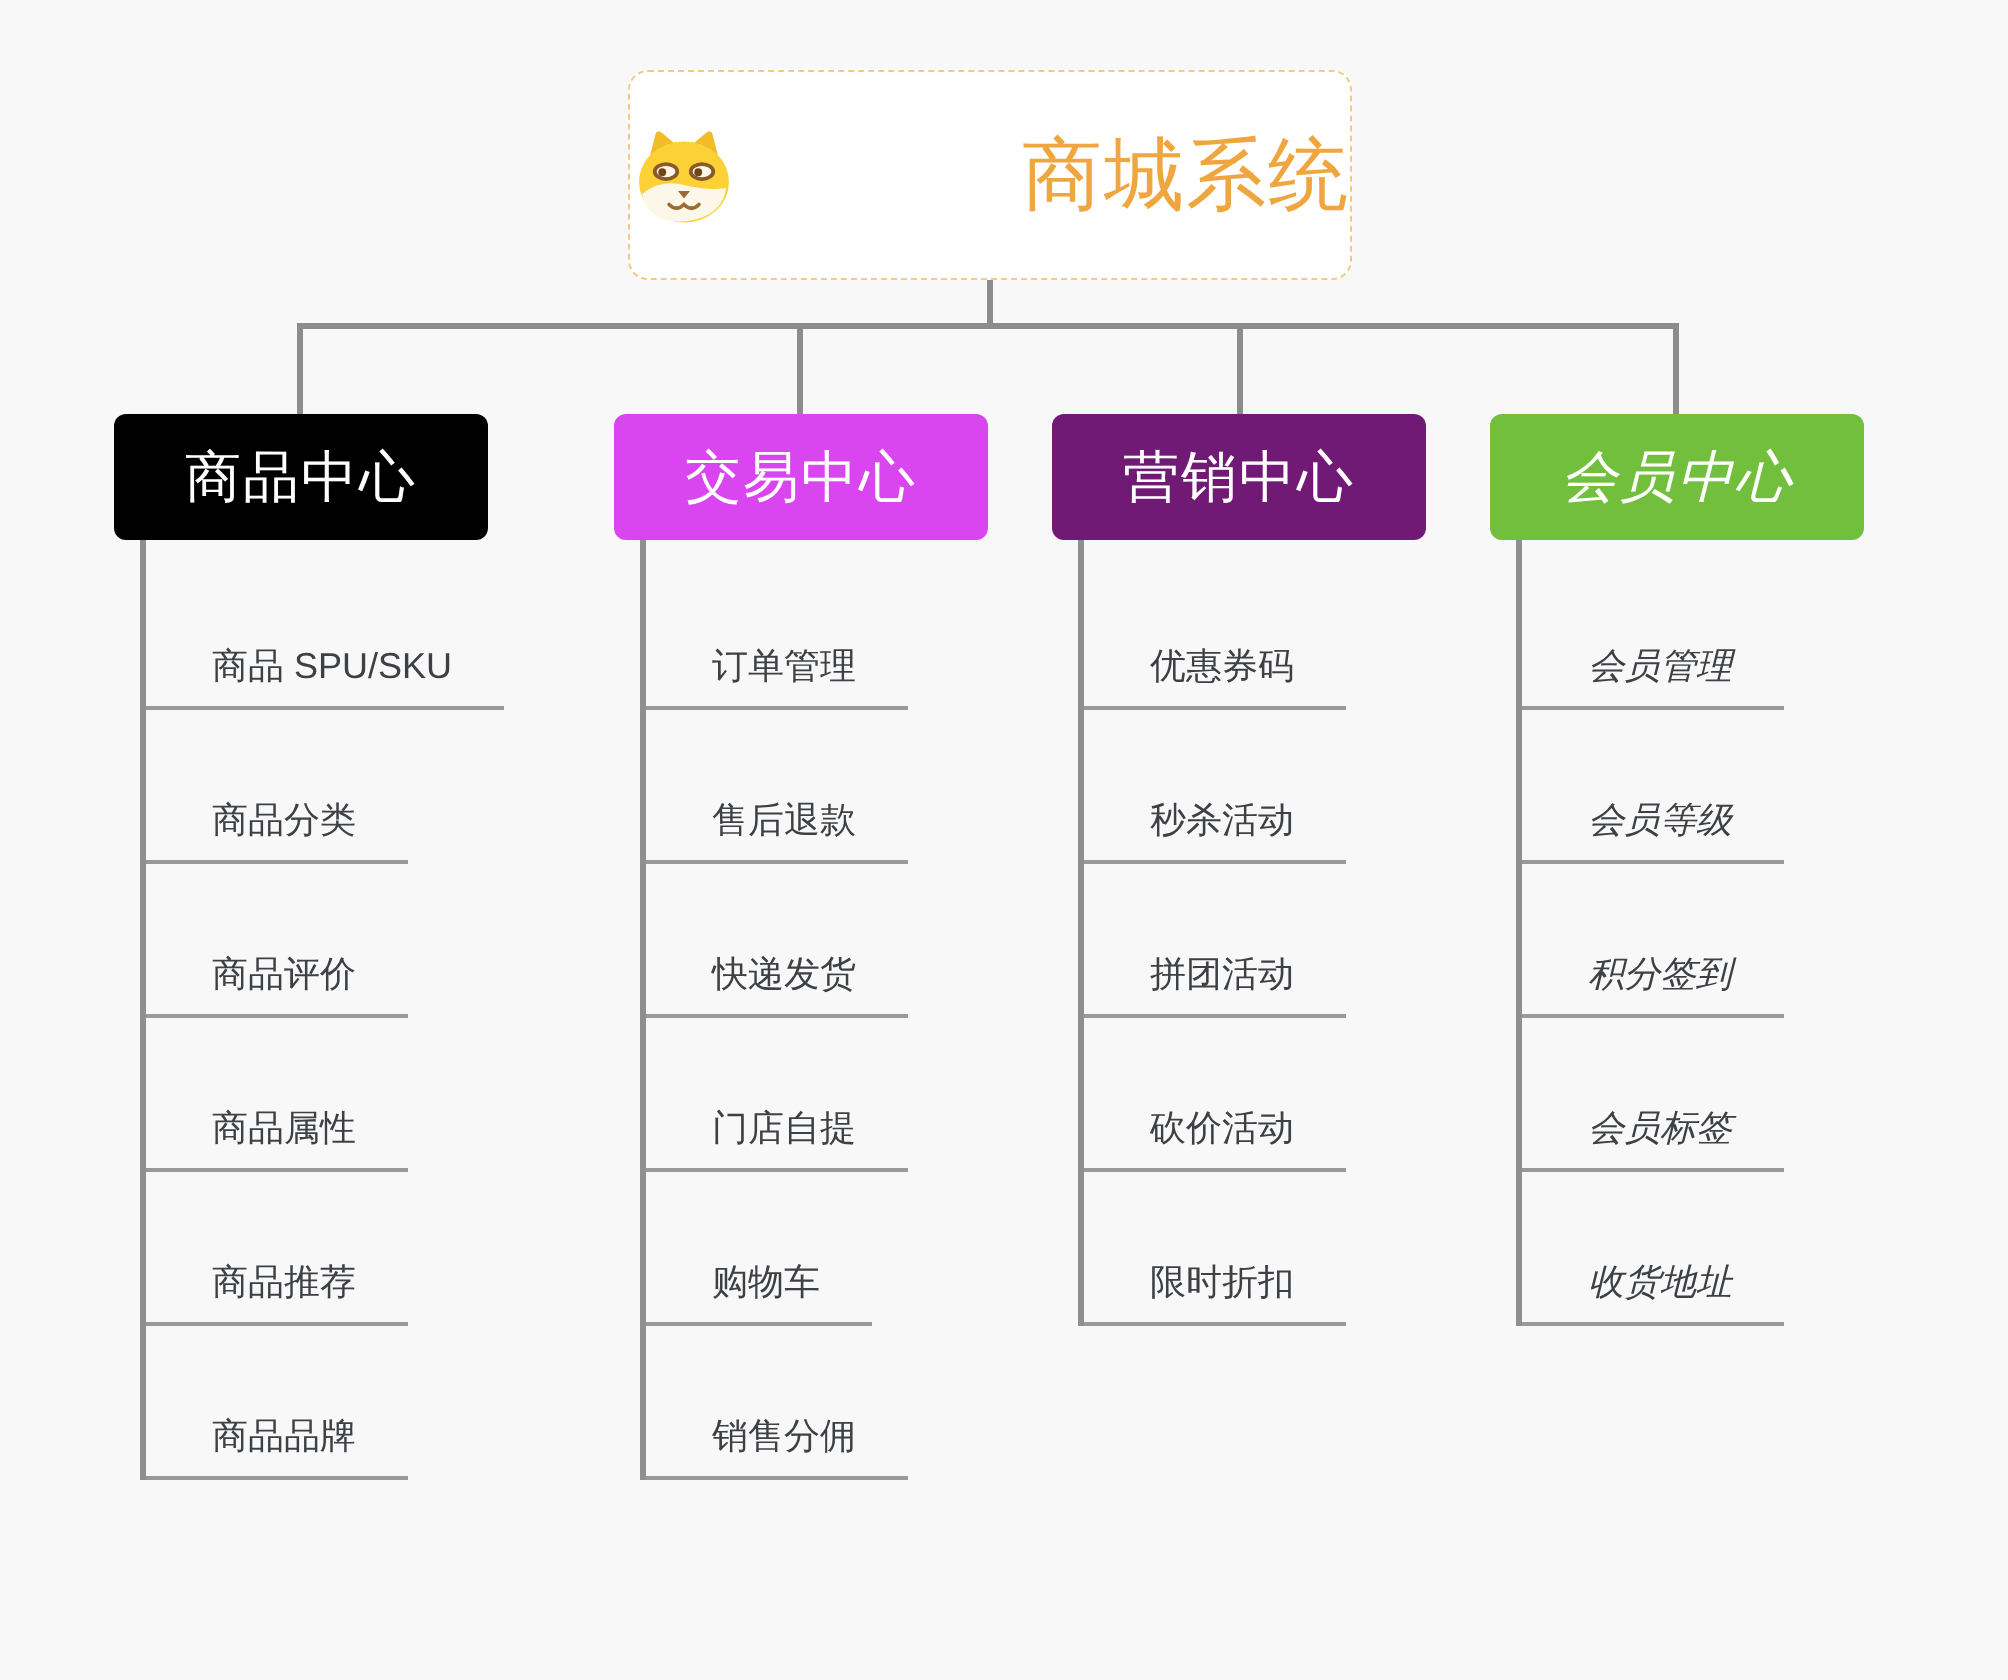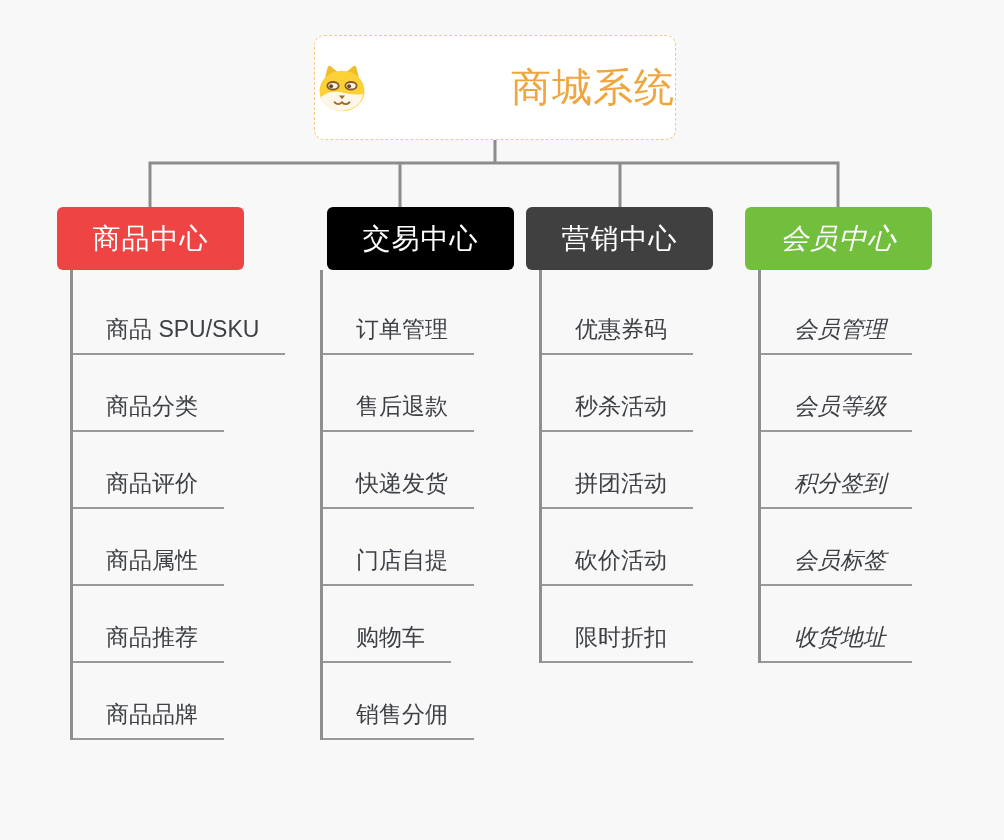--- a/index.html
+++ b/index.html
@@ -64,21 +64,21 @@
   }
   .branch-list li {
     height: 77px;
     display: flex;
     align-items: flex-end;
   }
   .branch-list li:first-child { height: 85px; }
   .item-label {
     border-bottom: 2px solid var(--underline, #999999);
     padding: 0 26px 8px 33px;
-    font-size: 23px;
+    font-size: 18px;
     color: var(--item-text, #3d4045);
     white-space: nowrap;
   }
 </style>
 </head>
 <body>
 
 <div class="canvas">
 
   <svg class="connectors" width="1004" height="840" viewBox="0 0 1004 840">
@@ -96,21 +96,21 @@
       <circle cx="21.5" cy="29.5" r="2.6" fill="#6e4418"></circle>
       <circle cx="45.5" cy="29.5" r="2.6" fill="#6e4418"></circle>
       <path d="M32,42 L40,42 L36,47 Z" fill="#9c6b33"></path>
       <path d="M26,51 Q31,56 36,51 Q41,56 46,51" fill="none" stroke="#9c6b33" stroke-width="2.4" stroke-linecap="round"></path>
     </svg>
     <span class="root-title">商城系统</span>
   </div>
 
   <div id="branches">
     <div class="branch" style="left: 57px;">
-      <div class="branch-box" style="background: #ef4444;">
+      <div class="branch-box" style="background: #000000;">
         <span>商品中心</span>
       </div>
       <ul class="branch-list">
           <li>
             <div class="item-label">商品 SPU/SKU</div>
           </li>
           <li>
             <div class="item-label">商品分类</div>
           </li>
           <li>
@@ -122,21 +122,21 @@
           <li>
             <div class="item-label">商品推荐</div>
           </li>
           <li>
             <div class="item-label">商品品牌</div>
           </li>
         </ul>
     </div>
 
     <div class="branch" style="left: 307px;">
-      <div class="branch-box" style="background: #000000; margin-left: 20px;">
+      <div class="branch-box" style="background: #d946ef;">
         <span>交易中心</span>
       </div>
       <ul class="branch-list">
           <li>
             <div class="item-label">订单管理</div>
           </li>
           <li>
             <div class="item-label">售后退款</div>
           </li>
           <li>
@@ -148,21 +148,21 @@
           <li>
             <div class="item-label">购物车</div>
           </li>
           <li>
             <div class="item-label">销售分佣</div>
           </li>
         </ul>
     </div>
 
     <div class="branch" style="left: 526px;">
-      <div class="branch-box" style="background: #404040; text-align: center;">
+      <div class="branch-box" style="background: #701a75; text-align: center;">
         <span>营销中心</span>
       </div>
       <ul class="branch-list">
           <li>
             <div class="item-label">优惠券码</div>
           </li>
           <li>
             <div class="item-label">秒杀活动</div>
           </li>
           <li>

